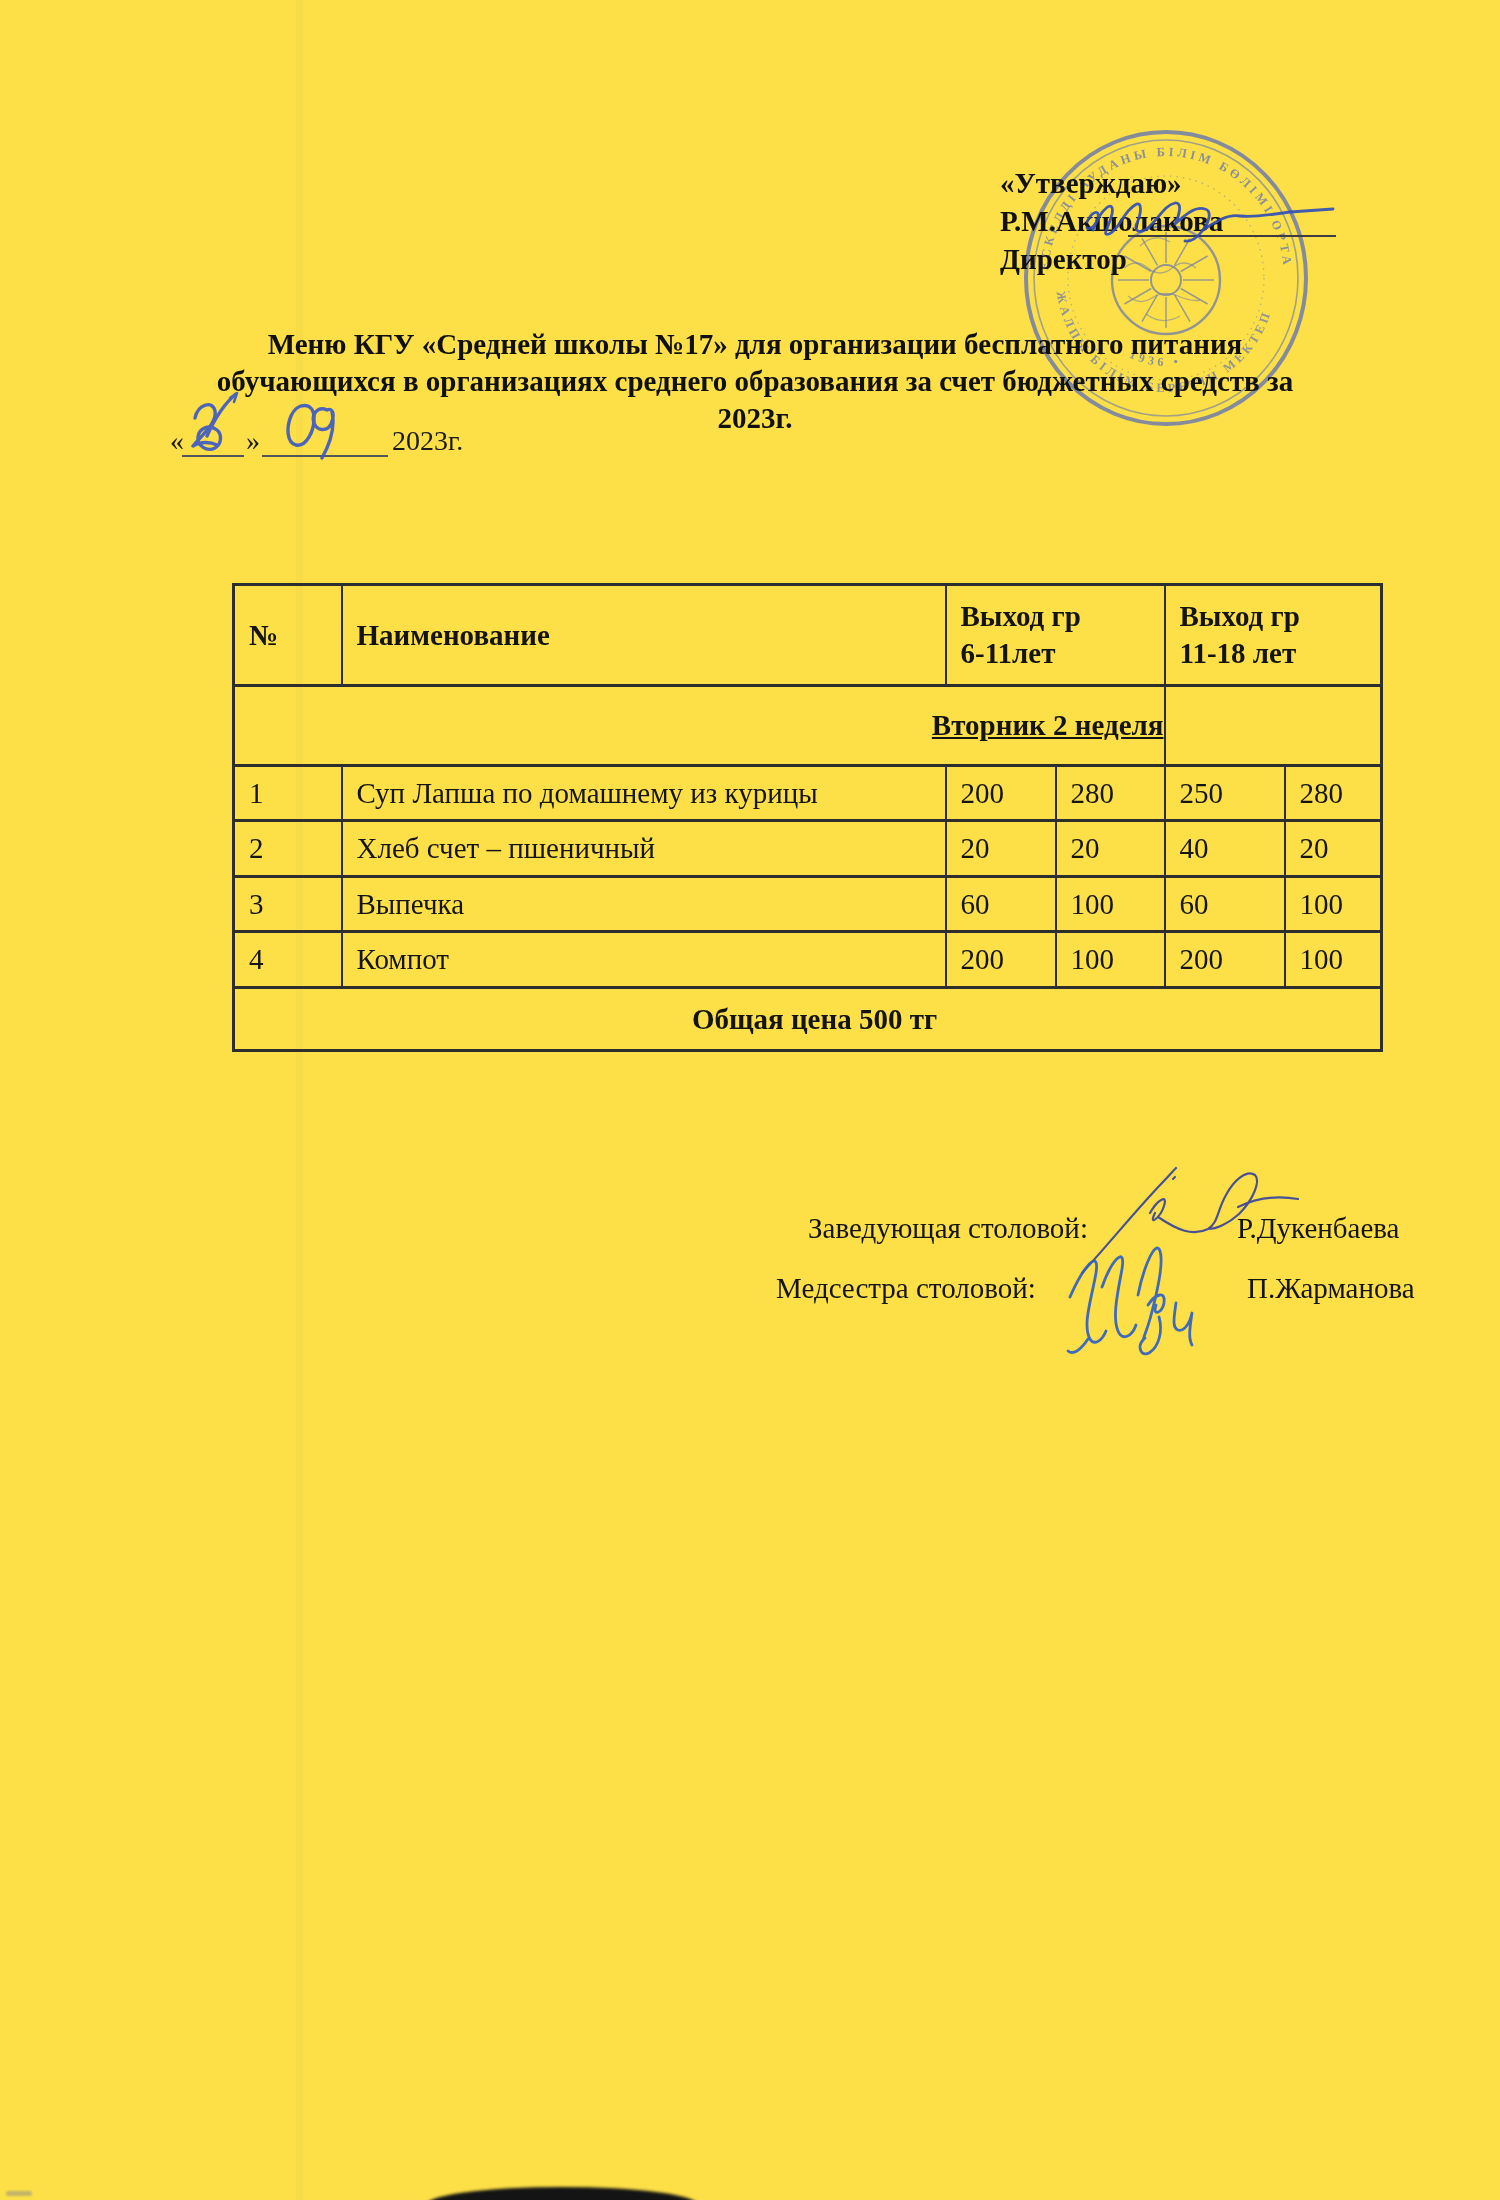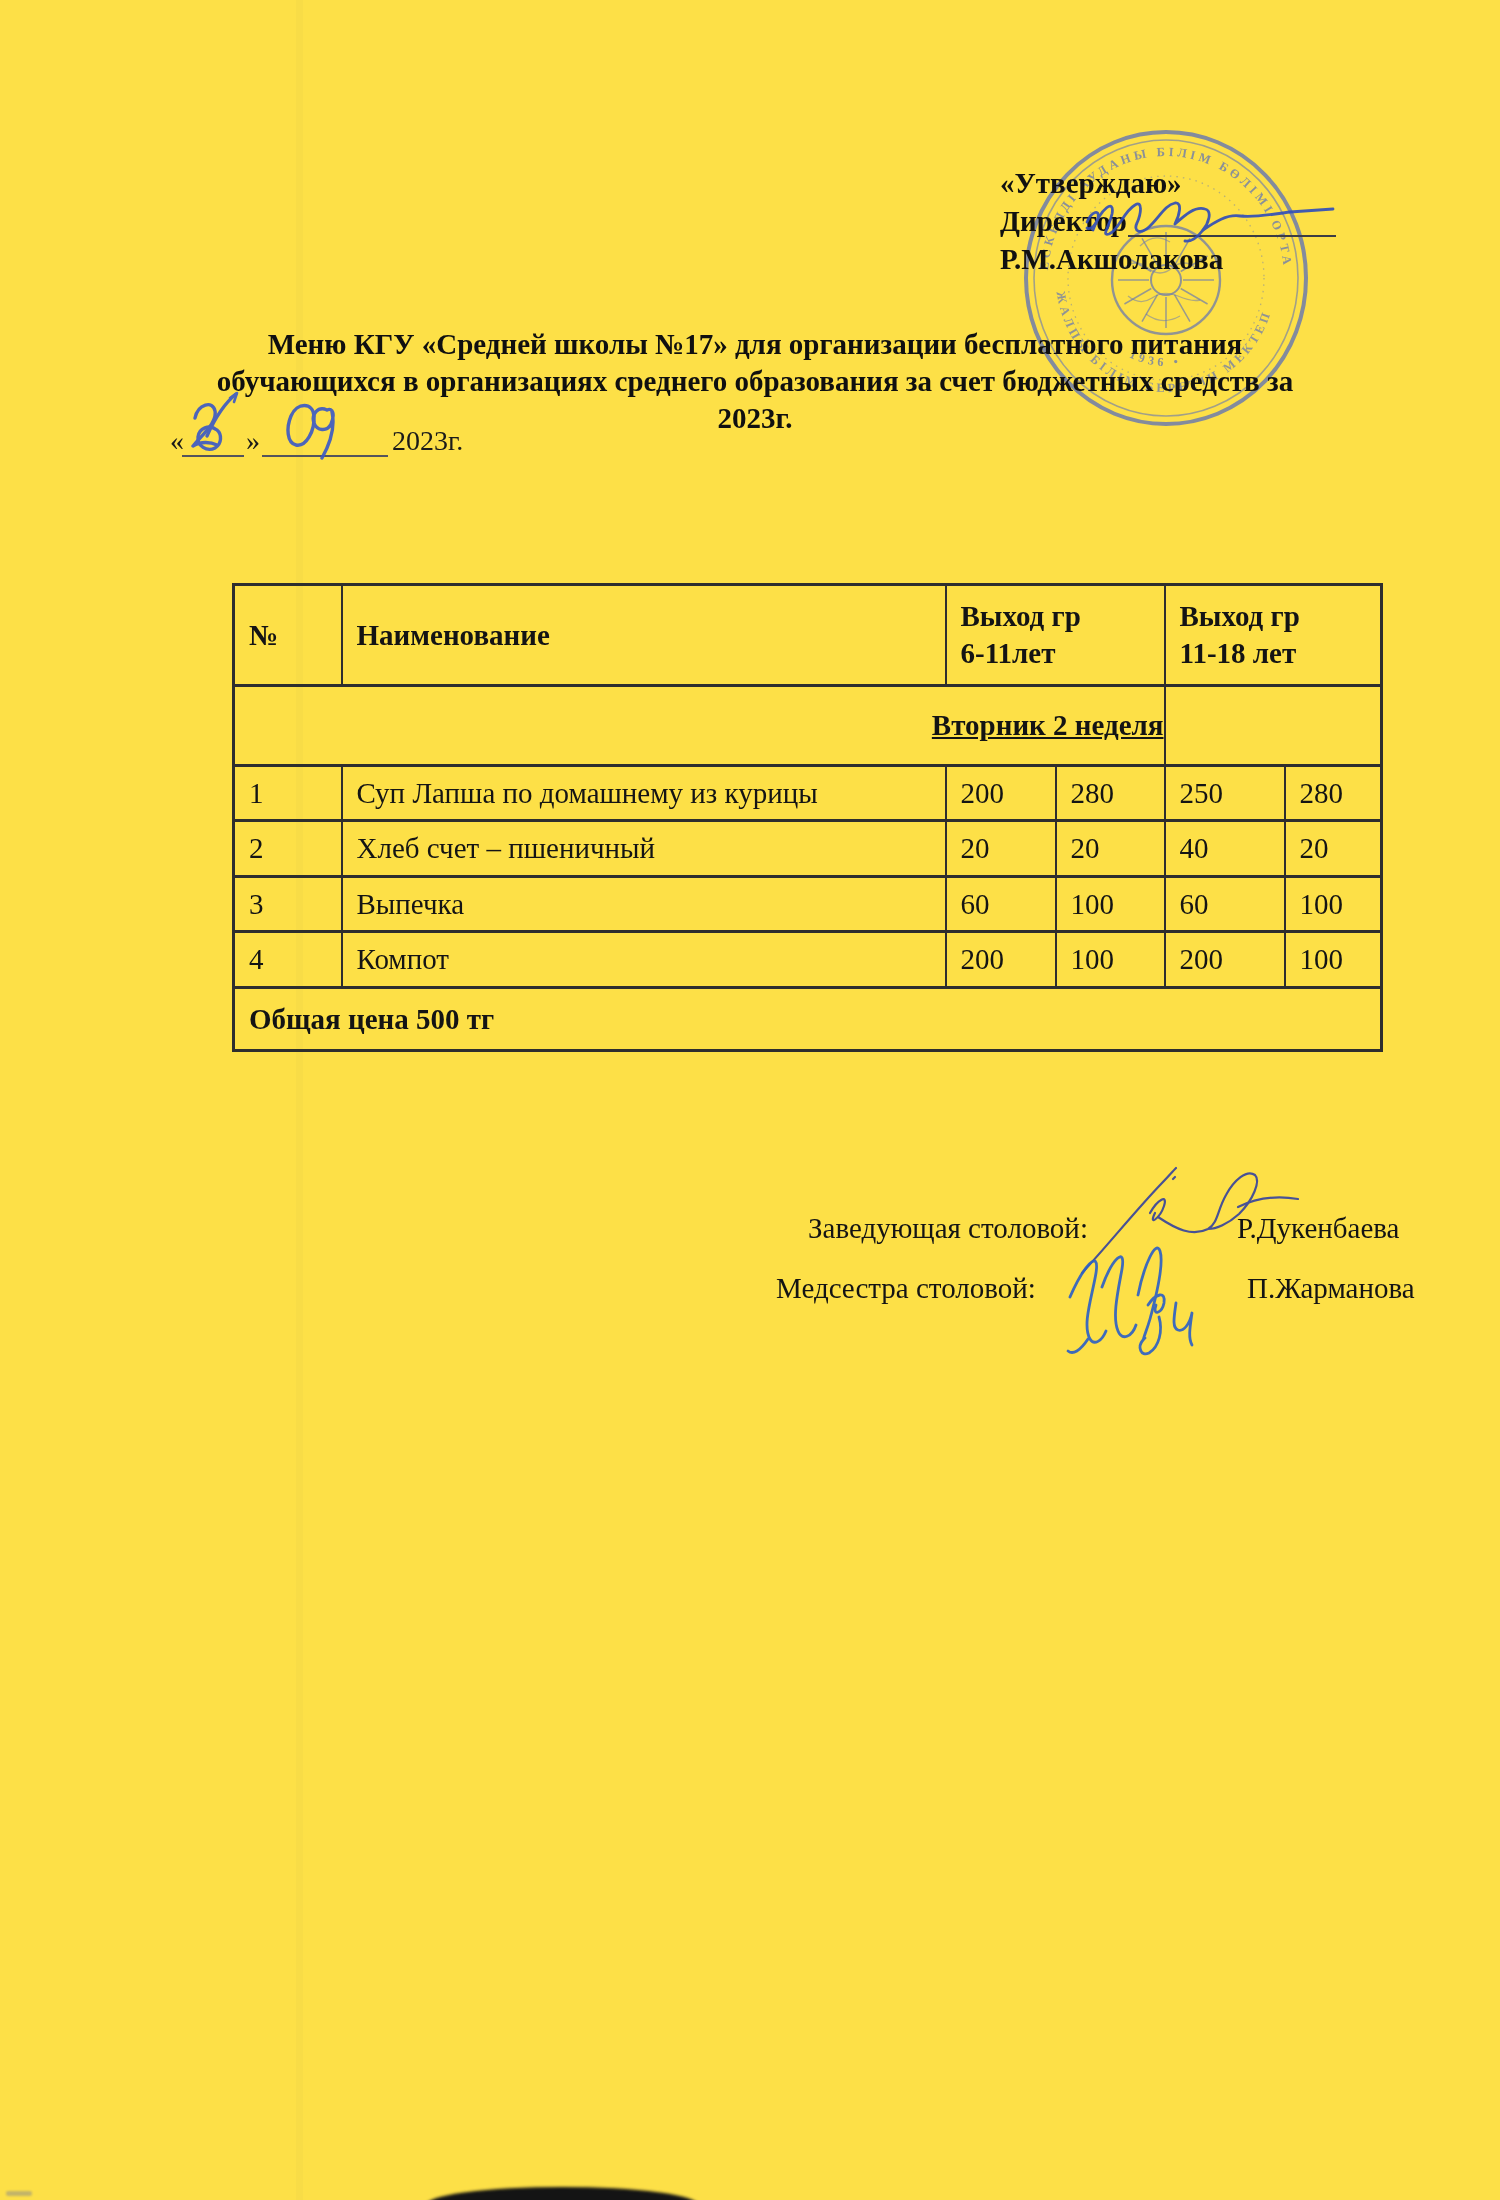--- a/index.html
+++ b/index.html
@@ -47,21 +47,21 @@
   table.menu td{
     border-left:2px solid #2e2e2e;border-right:2px solid #2e2e2e;
     border-top:3px solid #2e2e2e;border-bottom:3px solid #2e2e2e;
     padding:0 0 0 14px;vertical-align:middle;
     overflow:hidden;white-space:nowrap;
   }
   table.menu{border:3px solid #2e2e2e;}
   td.hdr{font-weight:bold;vertical-align:top;padding-top:7px;line-height:37px;}
   td.section-cell{font-weight:bold;text-align:right;vertical-align:top;padding-top:4px;padding-left:0;text-decoration:underline;}
   td.num{padding-left:12px;}
-  td.total-cell{font-weight:bold;text-align:left;padding-right:16px;}
+  td.total-cell{font-weight:bold;text-align:center;padding-right:16px;}
   
   .signoff-label,.signoff-name{position:absolute;font-size:29px;color:#141414;z-index:3;}
   .sig-svg{position:absolute;z-index:4;}
   
   .bottom-blob{
     position:absolute;left:426px;top:2187px;width:272px;height:36px;
     background:#141414;border-radius:50%;filter:blur(1.5px);z-index:5;
   }
   .bottom-smudge{
     position:absolute;left:6px;top:2191px;width:26px;height:5px;
@@ -119,22 +119,22 @@
         <textPath xlink:href="#arcBottom" href="#arcBottom" startOffset="4%">ЖАЛПЫ БІЛІМ БЕРЕТІН МЕКТЕП</textPath>
       </text>
       <text font-size="12" letter-spacing="4" fill="#4a63c6" opacity="0.75" font-family="'Liberation Serif','DejaVu Serif',serif" font-weight="bold">
         <textPath xlink:href="#arcYear" href="#arcYear" startOffset="30%">• 1936 •</textPath>
       </text>
     </g>
   </svg>
 
   <div class="approval">
     <div>«Утверждаю»</div>
+    <div>Р.М.Акшолакова</div>
     <div>Директор</div>
-    <div>Р.М.Акшолакова</div>
   </div>
   <div class="approval-underline"></div>
 
   <svg class="sig-svg" style="left:1085px;top:178px;" width="280" height="75" viewBox="0 0 280 75">
     <g fill="none" stroke="#2e4cba" stroke-width="2.8" stroke-linecap="round" stroke-linejoin="round" opacity="0.9">
       <path d="M2,44 C7,33 15,31 13,40 C11,48 5,52 2,50"></path>
       <path d="M8,52 C16,30 30,20 27,36 C24,50 16,58 24,56 C34,52 38,34 50,27 C58,22 56,36 52,45 C48,53 55,57 64,49 C74,40 80,27 90,25 C98,24 94,38 90,46 C100,37 110,28 120,31 C128,33 123,46 118,52 C130,44 142,36 155,38 C170,40 188,36 205,34 L248,31"></path>
       <path d="M118,52 C112,60 106,64 100,63"></path>
     </g>
   </svg>

